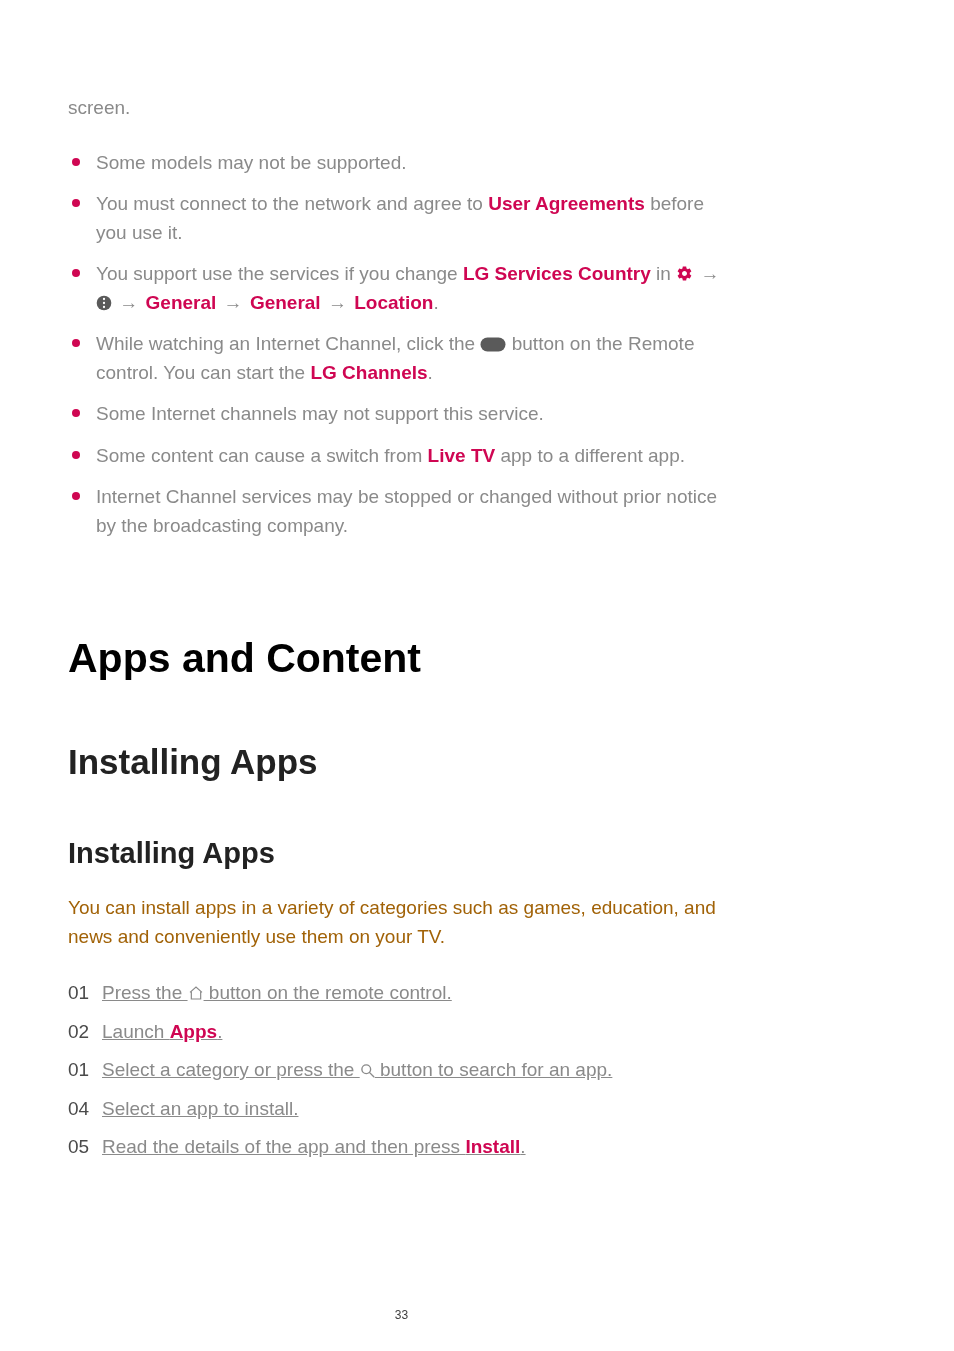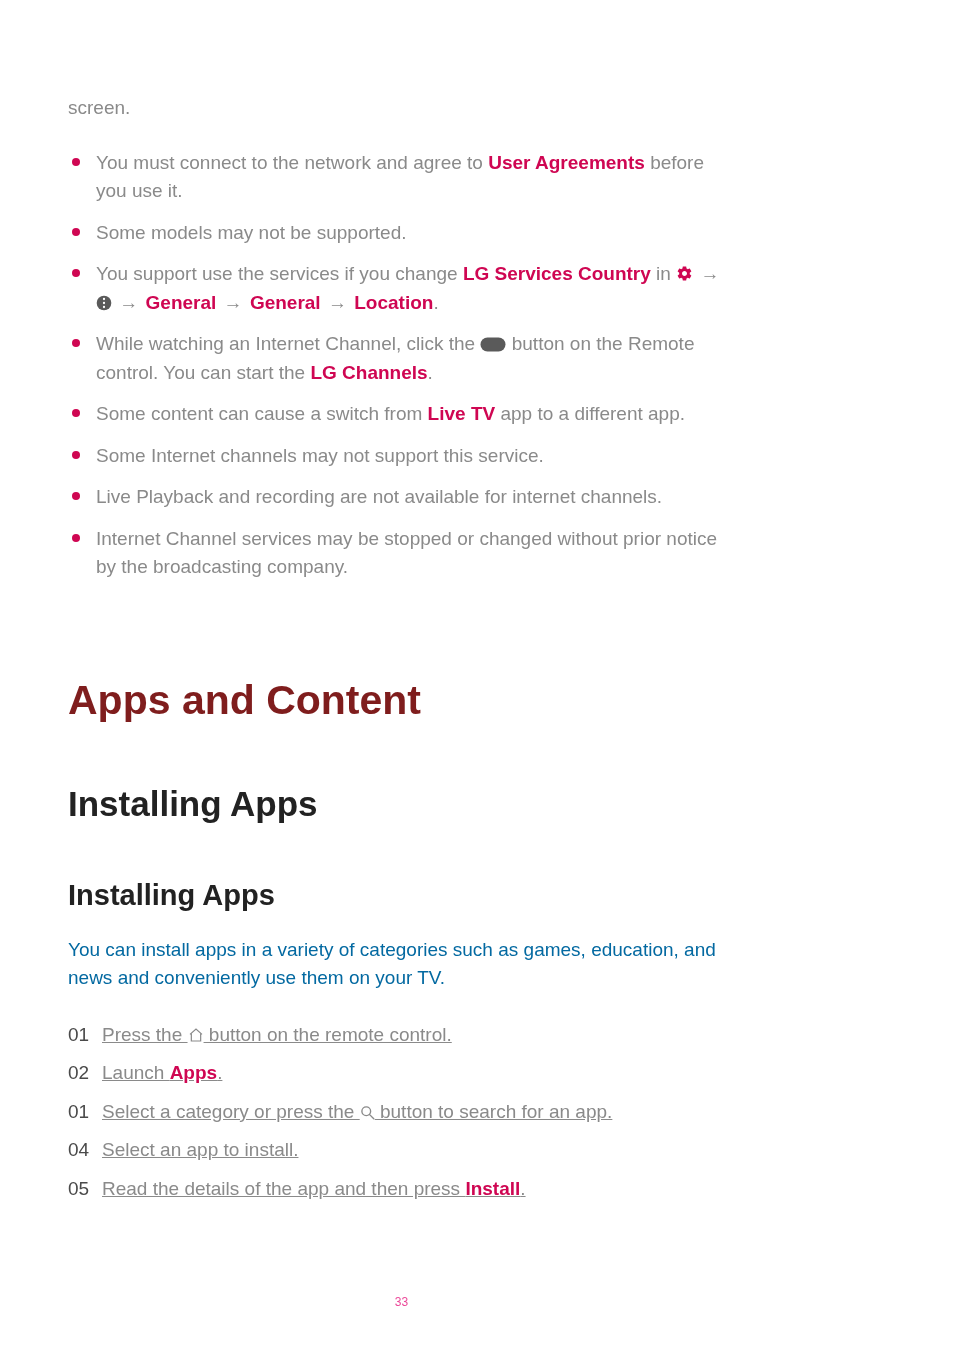--- a/index.html
+++ b/index.html
@@ -41,38 +41,38 @@
     left: 4px;
     top: 9px;
     width: 8px;
     height: 8px;
     background: #cf0652;
     border-radius: 50%;
   }
   h1.section {
     font-size: 41px;
     font-weight: 700;
-    color: #7f1d1d;
+    color: #000000;
     margin: 95px 0 60px 0;
   }
   h2.sub {
     font-size: 35px;
     font-weight: 700;
     color: #222;
     margin: 0 0 55px 0;
   }
   h3.subsub {
     font-size: 29px;
     font-weight: 700;
     color: #222;
     margin: 0 0 24px 0;
   }
   .desc {
     font-size: 19px;
-    color: #0369a1;
+    color: #a16207;
     line-height: 1.5;
     margin-bottom: 28px;
   }
   ol.steps {
     list-style: none;
     padding: 0;
     margin: 0;
     counter-reset: step;
     text-decoration: underline;
   }
@@ -102,39 +102,39 @@
   }
   .gear-icon, .dots-icon, .switch-icon, .home-icon, .search-icon {
     display: inline-block;
     vertical-align: -2px;
   }
   .gear-icon svg, .dots-icon svg, .switch-icon svg, .home-icon svg, .search-icon svg {
     display: block;
   }
   .page-number {
     position: absolute;
-    bottom: 42px;
+    bottom: 29px;
     left: 0;
     right: 0;
     text-align: center;
     font-size: 12px;
-    color: #ec4899;
+    color: #404040;
   }
 </style>
 </head>
 <body>
 
 <div class="page">
   <div class="lead">screen.</div>
 
   <ul class="bullets">
+    <li><span>Some models may not be supported.</span></li>
     <li>
       <span>You must connect to the network and agree to </span><span class="hl">User Agreements</span><span> before you use it.</span>
     </li>
-    <li><span>Some models may not be supported.</span></li>
     <li>
       <span>You support use the services if you change </span><span class="hl">LG Services Country</span><span> in </span><span class="gear-icon"><svg width="17" height="17" viewBox="0 0 24 24">
             <path fill="#cf0652" d="M19.4 13c.04-.33.06-.66.06-1s-.02-.67-.06-1l2.11-1.65c.19-.15.24-.42.12-.64l-2-3.46c-.12-.22-.39-.3-.61-.22l-2.49 1c-.52-.4-1.08-.73-1.69-.98l-.38-2.65C14.42 2.18 14.22 2 13.98 2h-4c-.24 0-.44.18-.46.4l-.38 2.65c-.61.25-1.17.59-1.69.98l-2.49-1c-.23-.09-.49 0-.61.22l-2 3.46c-.13.22-.07.49.12.64L4.58 11c-.04.33-.06.67-.06 1s.02.67.06 1l-2.11 1.65c-.19.15-.24.42-.12.64l2 3.46c.12.22.39.3.61.22l2.49-1c.52.4 1.08.73 1.69.98l.38 2.65c.03.22.23.4.46.4h4c.24 0 .44-.18.46-.4l.38-2.65c.61-.25 1.17-.59 1.69-.98l2.49 1c.23.09.49 0 .61-.22l2-3.46c.12-.22.07-.49-.12-.64L19.4 13zM12 15.5c-1.93 0-3.5-1.57-3.5-3.5s1.57-3.5 3.5-3.5 3.5 1.57 3.5 3.5-1.57 3.5-3.5 3.5z"></path>
           </svg></span>
       <span class="arrow">→</span>
       <span class="dots-icon"><svg width="16" height="16" viewBox="0 0 24 24">
             <circle cx="12" cy="12" r="11" fill="#5a5a5a"></circle>
             <circle cx="12" cy="6" r="1.7" fill="#fff"></circle>
             <circle cx="12" cy="12" r="1.7" fill="#fff"></circle>
             <circle cx="12" cy="18" r="1.7" fill="#fff"></circle>
@@ -144,25 +144,24 @@
       <span class="arrow">→</span>
       <span class="hl">General</span>
       <span class="arrow">→</span>
       <span class="hl">Location</span><span>.</span>
     </li>
     <li>
       <span>While watching an Internet Channel, click the </span><span class="switch-icon"><svg width="26" height="15" viewBox="0 0 26 15">
             <rect x="0.5" y="0.5" width="25" height="14" rx="7" fill="#5a5a5a"></rect>
           </svg></span><span> button on the Remote control. You can start the </span><span class="hl">LG Channels</span><span>.</span>
     </li>
+    <li><span>Some Internet channels may not support this service.</span></li>
     <li>
       <span>Some content can cause a switch from </span><span class="hl">Live TV</span><span> app to a different app.</span>
     </li>
-    <li><span>Some Internet channels may not support this service.</span></li>
-    <li><span>Live Playback and recording are not available for internet channels.</span></li>
     <li><span>Internet Channel services may be stopped or changed without prior notice by the broadcasting company.</span></li>
   </ul>
 
   <h1 class="section">Apps and Content</h1>
   <h2 class="sub">Installing Apps</h2>
   <h3 class="subsub">Installing Apps</h3>
   <div class="desc">You can install apps in a variety of categories such as games, education, and news and conveniently use them on your TV.</div>
 
   <ol class="steps">
     <li>

